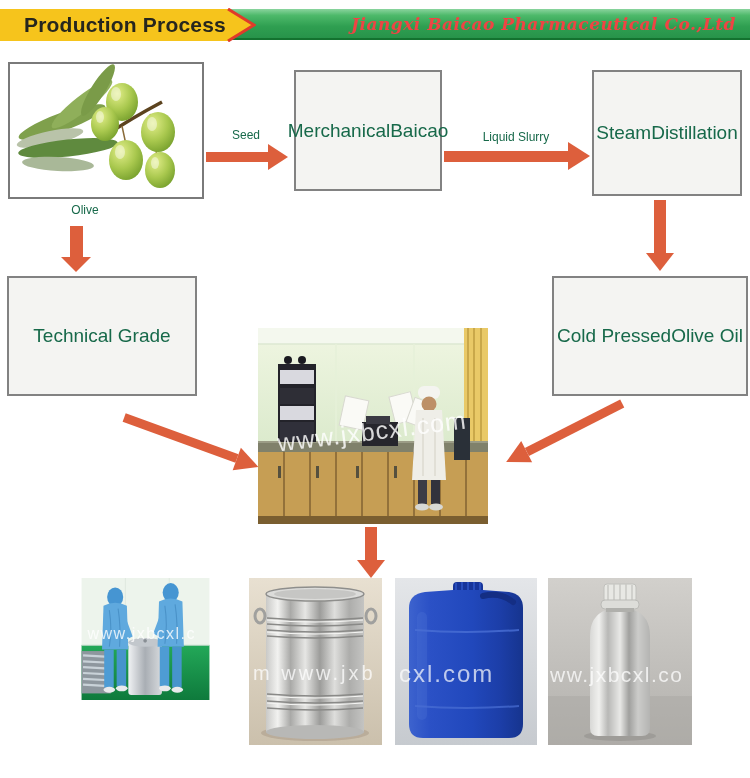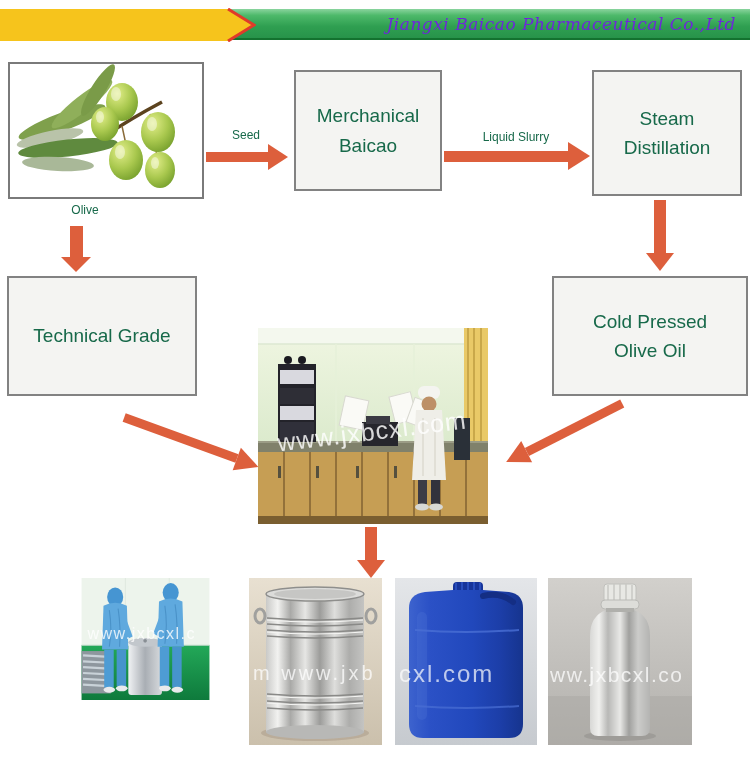--- a/index.html
+++ b/index.html
@@ -11,27 +11,27 @@
   .stage{position:relative;width:750px;height:778px;background:#fff;overflow:hidden;
          font-family:"Liberation Sans",sans-serif}
 
   
   .hdr-bar{position:absolute;left:0;top:9px;width:750px;height:31px;
     background:linear-gradient(180deg,#8AD49E 0%,#4DB96A 22%,#2F9F51 60%,#27934A 100%);
     border-bottom:2px solid #13722F}
   .hdr-tag{position:absolute;left:0;top:8px;width:256px;height:34px}
   .hdr-title{position:absolute;left:24px;top:8px;height:34px;line-height:34px;
     font-size:21px;font-weight:600;color:#26261E;letter-spacing:.2px;white-space:nowrap}
-  .hdr-company{position:absolute;right:14px;top:9px;height:23px;line-height:31px;color:#6d28d9;
-    font-family:"DejaVu Serif",serif;font-style:italic;font-weight:normal;font-size:17px;
+  .hdr-company{position:absolute;right:14px;top:9px;height:23px;line-height:31px;color:#ef4444;
+    font-family:"DejaVu Serif",serif;font-style:italic;font-weight:bold;font-size:17px;
     letter-spacing:.5px;white-space:nowrap}
 
   
   .pbox{position:absolute;background:var(--box-bg);border:2px solid var(--box-border);
-    color:var(--green);display:flex;flex-direction:column;align-items:center;
+    color:var(--green);display:flex;flex-direction:row;align-items:center;
     justify-content:center;font-size:19px;line-height:1.55;text-align:center}
   #box-mech {left:294px;top:70px;width:148px;height:121px}
   #box-steam{left:592px;top:70px;width:150px;height:126px}
   #box-tech {left:7px;  top:276px;width:190px;height:120px}
   #box-cold {left:552px;top:276px;width:196px;height:120px}
 
   .flabel{position:absolute;color:var(--green);font-size:12px;text-align:center;white-space:nowrap}
   #lbl-olive{left:10px; top:203px;width:150px}
   #lbl-seed {left:206px;top:128px;width:80px}
   #lbl-ls   {left:442px;top:130px;width:148px}
@@ -84,20 +84,21 @@
 </head>
 <body>
 
 <div class="stage">
 
   <div class="hdr-bar"></div>
   <svg class="hdr-tag" viewBox="0 0 256 34">
     <polygon points="0,1 228,1 254,17 228,33 0,33" fill="var(--tag-yellow)"></polygon>
     <path d="M228,1 L254,17 L228,33" fill="none" stroke="var(--tag-red)" stroke-width="3"></path>
   </svg>
+  <div class="hdr-title">Production Process</div>
   <div class="hdr-company">Jiangxi Baicao Pharmaceutical Co.,Ltd</div>
 
   <div class="photo" id="ph-olive">
     <svg viewBox="0 0 192 133">
       <defs>
         <radialGradient id="olG" cx="35%" cy="28%" r="80%">
           <stop offset="0" stop-color="#E2EE8A"></stop>
             <stop offset=".55" stop-color="#A9C84E"></stop>
             <stop offset="1" stop-color="#749E2B"></stop>
         </radialGradient>

